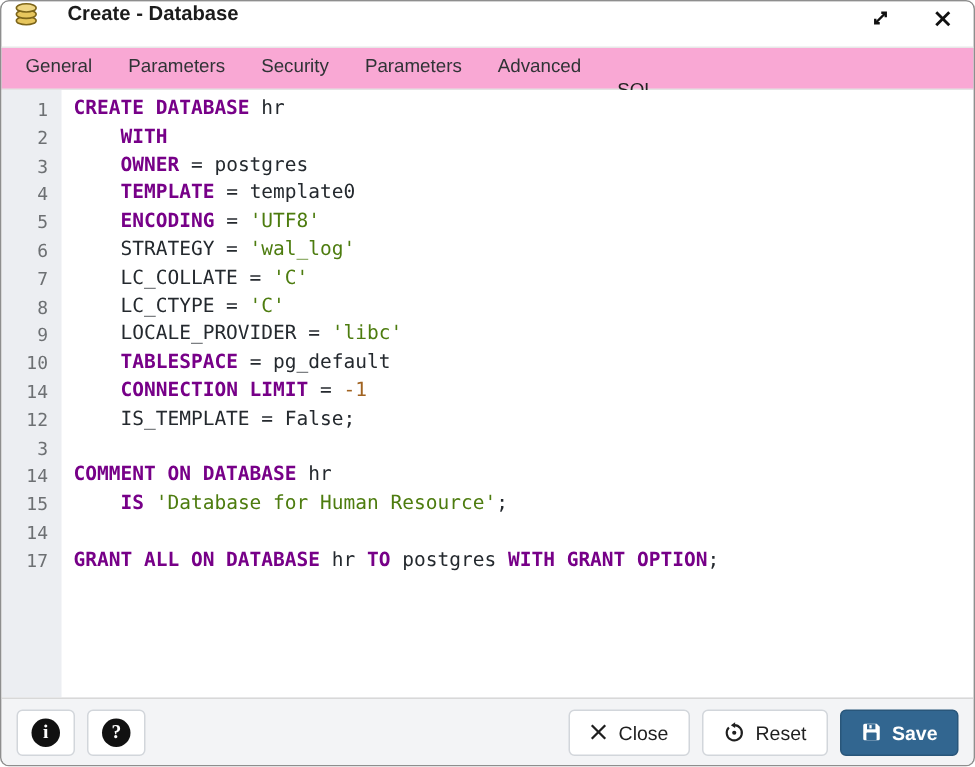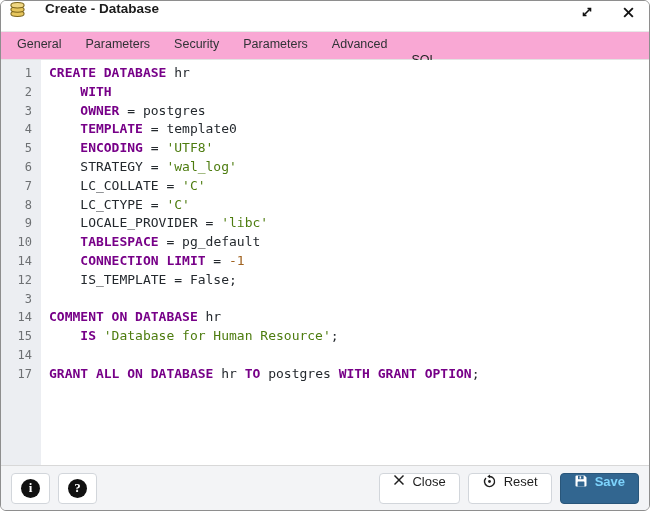--- a/index.html
+++ b/index.html
@@ -37,24 +37,24 @@
   .pl{color:#24292e;}
   
   .footer{flex:0 0 45px;background:#f3f4f6;border-top:1px solid #d8d8d8;
     display:flex;align-items:center;padding:0 10px;gap:8px;}
   .icon-btn{width:39px;height:31px;background:#fff;border:1px solid #d2d6db;border-radius:4px;
     display:flex;align-items:center;justify-content:center;cursor:pointer;}
   .circle-glyph{width:19px;height:19px;border-radius:50%;background:#111;color:#fff;
     display:flex;align-items:center;justify-content:center;
     font-size:13px;font-weight:bold;font-family:"Liberation Serif",serif;}
   .footer .spacer{flex:1;}
-  .btn{height:31px;display:flex;align-items:flex-start;gap:7px;padding:0 13px;
+  .btn{height:31px;display:flex;align-items:center;gap:7px;padding:0 13px;
     background:#fff;border:1px solid #d2d6db;border-radius:4px;
     font-family:"Liberation Sans",sans-serif;font-size:13px;color:#1f1f1f;cursor:pointer;}
-  .btn-primary{background:#326690;border-color:#29567a;color:#7dd3fc;font-weight:bold;}
+  .btn-primary{background:#326690;border-color:#29567a;color:#ffffff;font-weight:bold;}
   svg{display:block;}
 </style>
 </head>
 <body>
 
 <div class="dialog">
 
   <div class="titlebar">
     <span>
       <svg width="17" height="17" viewBox="0 0 16 16">

